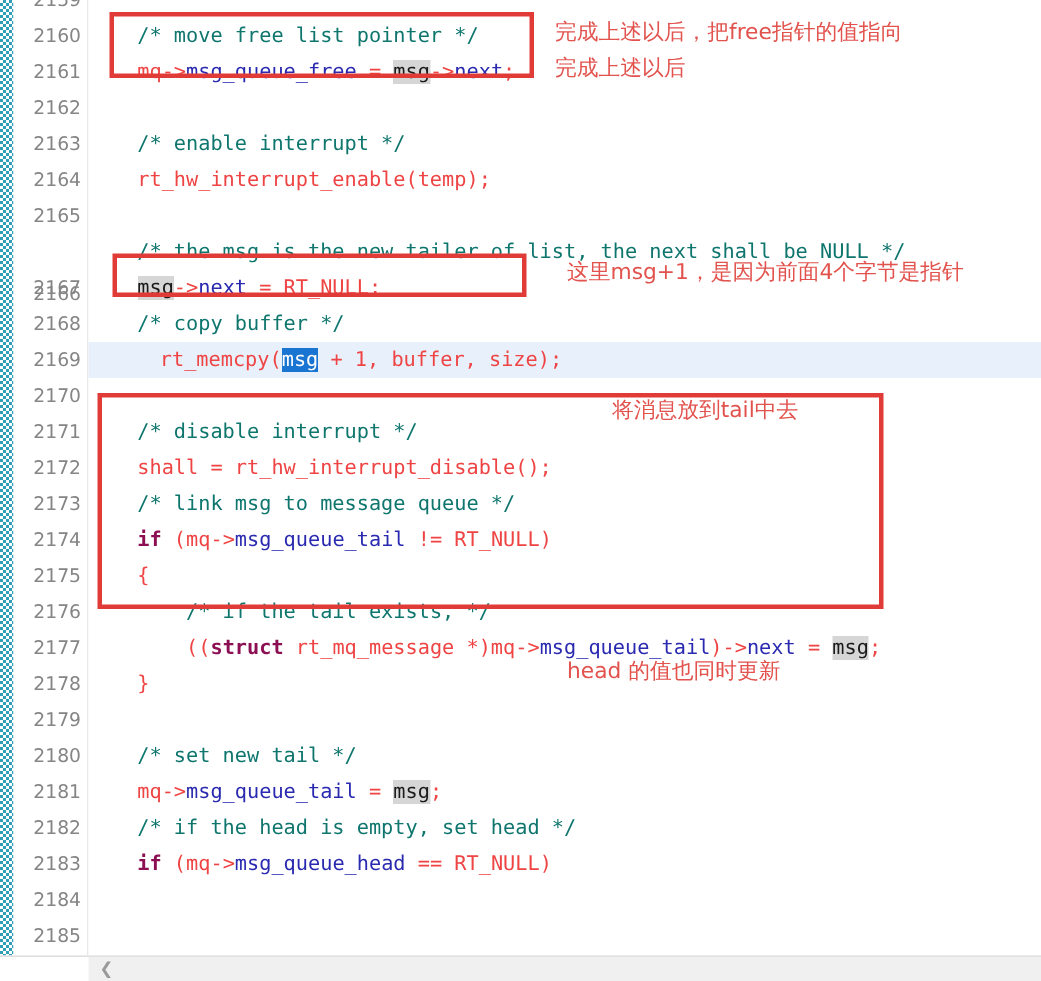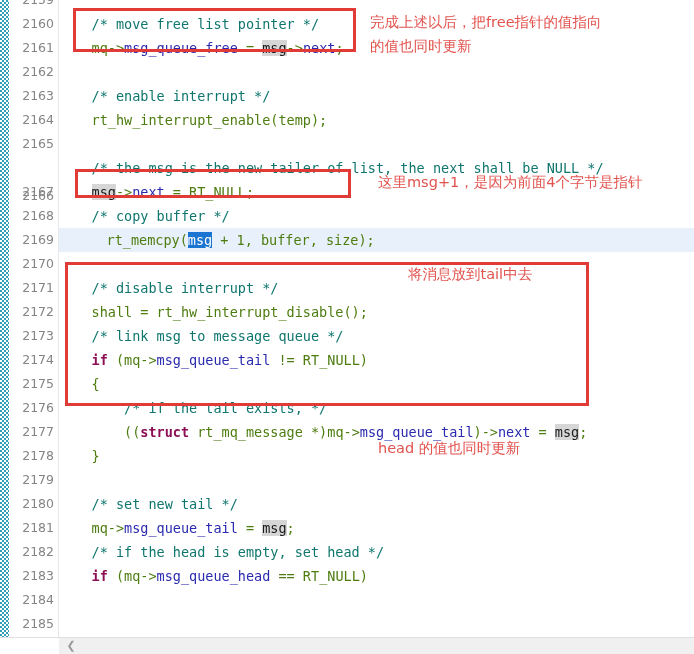--- a/index.html
+++ b/index.html
@@ -45,21 +45,21 @@
     position:absolute;left:0;right:0;height:24px;line-height:24px;
     white-space:pre;
     font-family:"DejaVu Sans Mono",monospace;
     font-size:13.5px;
     color:#1a1a1a;
   }
   .cl .ind{color:transparent;}
   .cm{color:#0f766e;}
   .kw{color:#8b0f52;font-weight:bold;}
   .mem{color:#2a2ab0;}
-  .fn{color:#4d7c0f;}
+  .fn{color:#ef4444;}
   .hl{background:#d6d6d6;}
   .sel{background:#1974d2;color:#ffffff;}
 
   .curline{
     position:absolute;left:0;right:0;height:24px;background:#e8f0fb;
   }
 
   
   .rbox{position:absolute;border:3px solid #e03b36;box-sizing:border-box;pointer-events:none;}
 
@@ -160,21 +160,21 @@
     </div>
 
   <div id="boxlayer">
       <div class="rbox" style="left: 73px; top: 8px; width: 283px; height: 44px; border-color: rgb(224, 59, 54);"></div>
       <div class="rbox" style="left: 75px; top: 169px; width: 276px; height: 29px; border-color: rgb(224, 59, 54);"></div>
       <div class="rbox" style="left: 65px; top: 262px; width: 524px; height: 144px; border-color: rgb(224, 59, 54);"></div>
     </div>
 
   <div id="annolayer">
       <div class="anno" style="left: 370px; top: 10px; color: rgb(226, 83, 78);">完成上述以后，把free指针的值指向</div>
-      <div class="anno" style="left: 370px; top: 34px; color: rgb(226, 83, 78);">的值也同时更新</div>
+      <div class="anno" style="left: 370px; top: 34px; color: rgb(226, 83, 78);">完成上述以后</div>
       <div class="anno" style="left: 378px; top: 170px; color: rgb(226, 83, 78);">这里msg+1，是因为前面4个字节是指针</div>
       <div class="anno" style="left: 408px; top: 262px; color: rgb(226, 83, 78);">将消息放到tail中去</div>
       <div class="anno" style="left: 378px; top: 436px; color: rgb(226, 83, 78);">head 的值也同时更新</div>
     </div>
 
   <div class="bottom-line"></div>
   <div class="hscroll">
     <div class="corner"></div>
     <div class="arrow-l">❮</div>
     <div class="thumb"></div>

